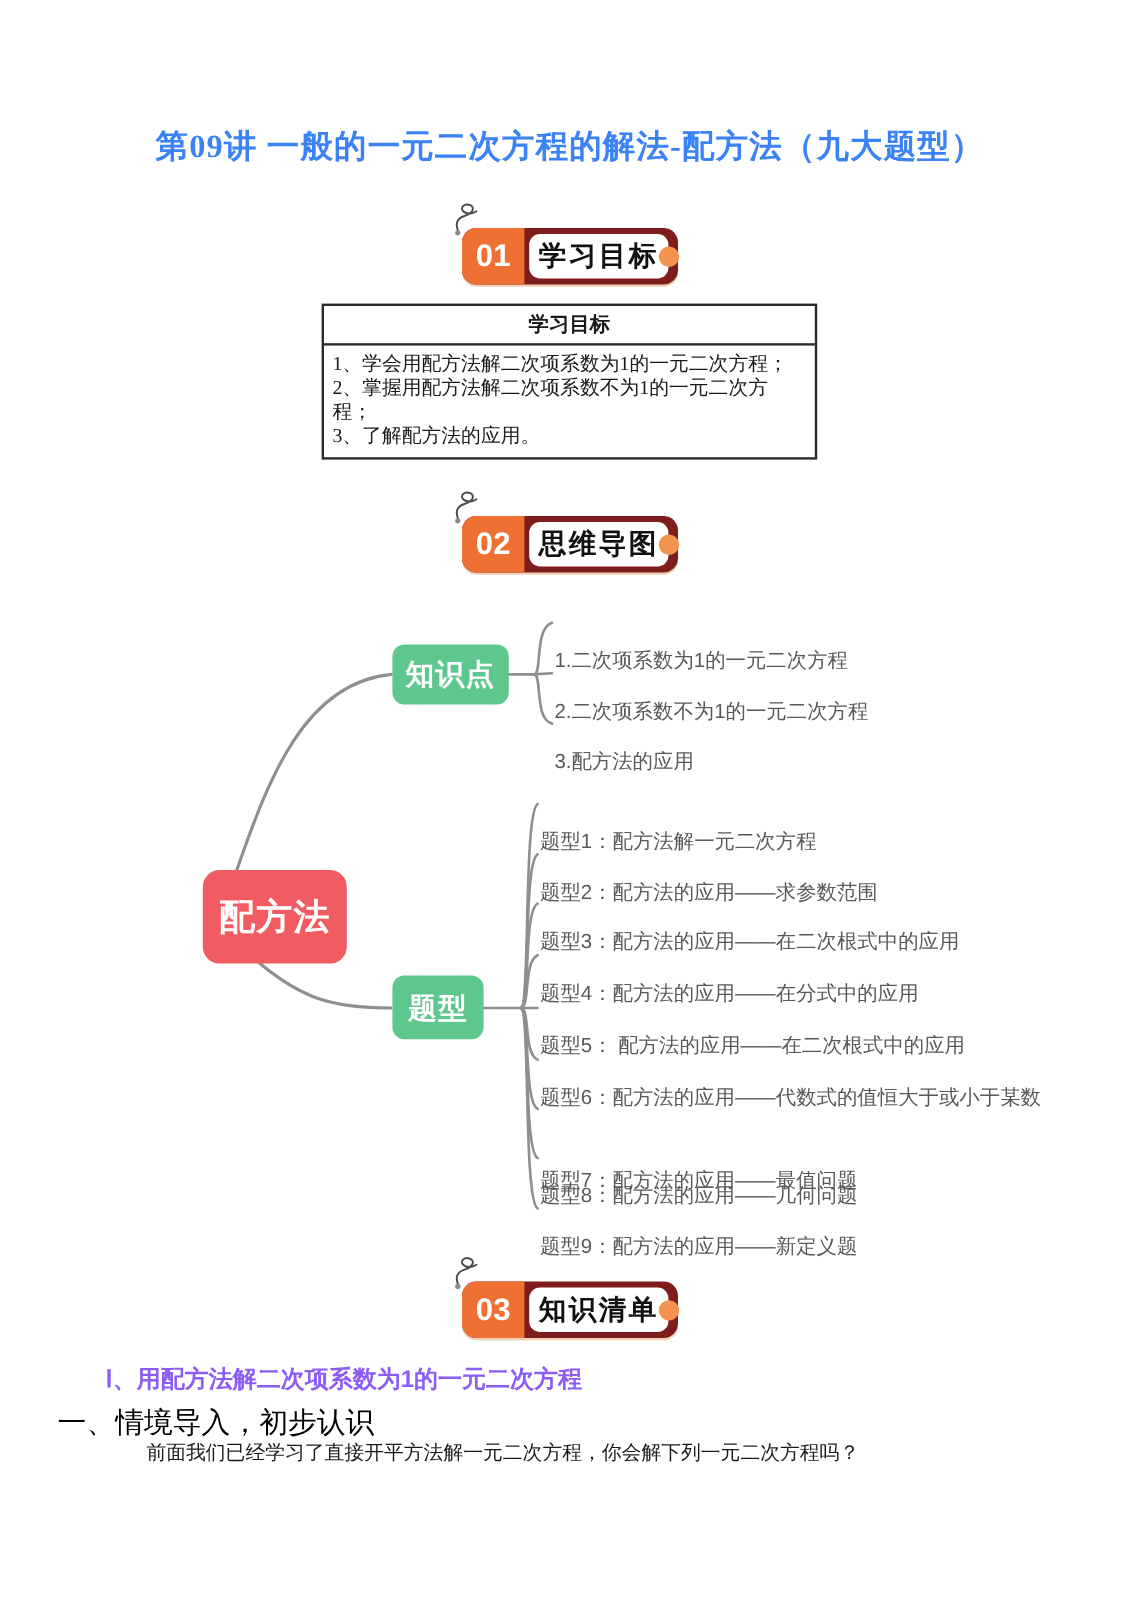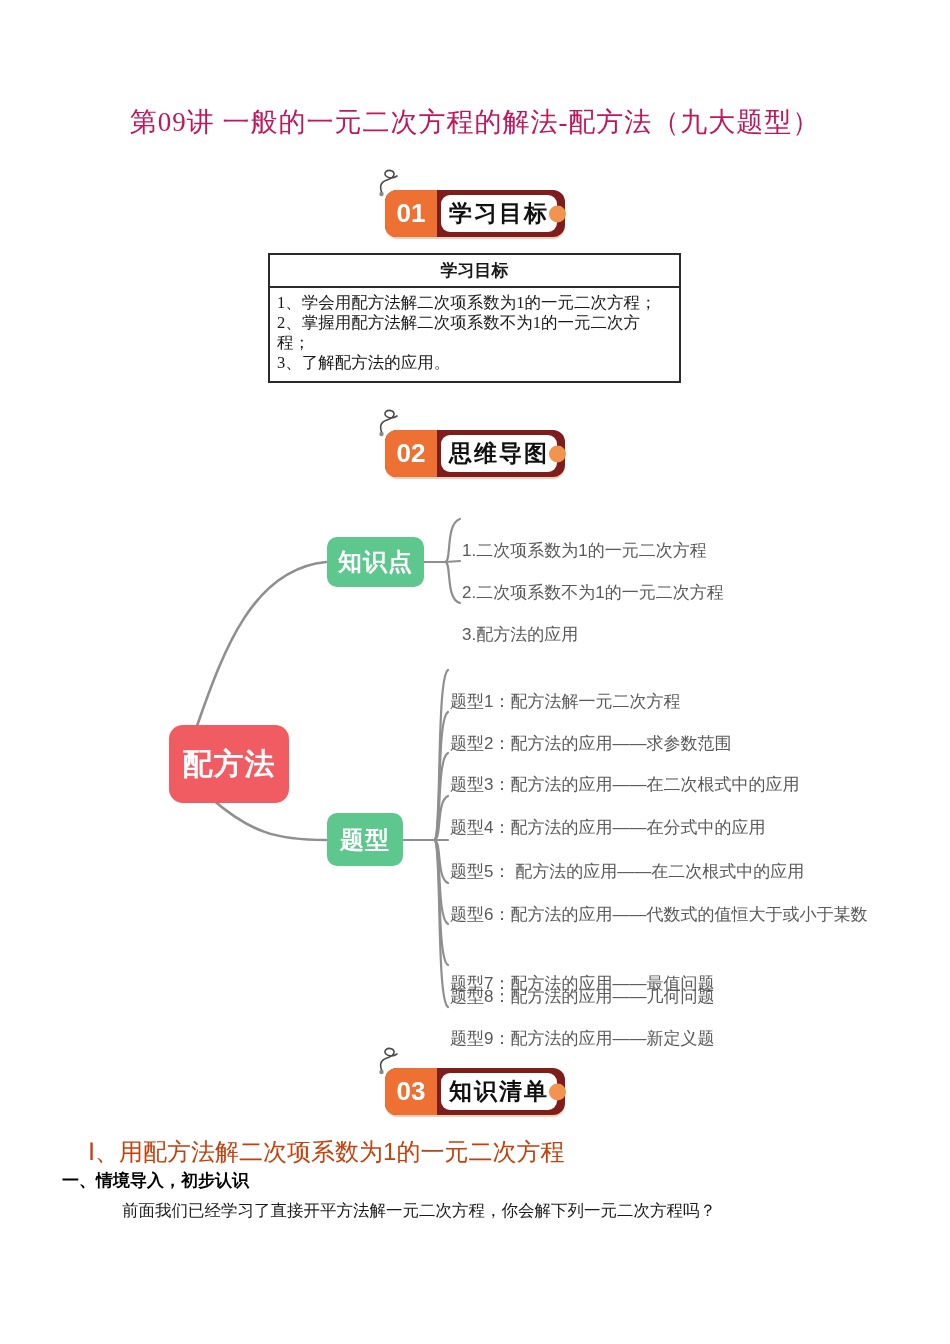--- a/index.html
+++ b/index.html
@@ -7,21 +7,21 @@
   .page {
     position:relative; width:950px; height:1344px; margin:0 auto;
     background:#ffffff; overflow:hidden;
     font-family:"Liberation Sans", sans-serif; color:#1a1a1a;
   }
 
   
   .doc-title {
     position:absolute; top:104px; left:0; width:100%;
     text-align:center; font-family:"Liberation Serif", serif;
-    font-weight:normal; font-size:27px; letter-spacing:1px; color:#be185d;
+    font-weight:bold; font-size:27px; letter-spacing:1px; color:#3b82f6;
   }
 
   
   .badge { position:absolute; left:385px; width:180px; height:47px; }
   .badge-frame {
     position:absolute; inset:0; background:#7f1d1d; border-radius:12px;
     box-shadow:0 2px 0 rgba(224,120,50,.35);
   }
   .badge-num {
     position:absolute; left:0; top:0; bottom:0; width:52px;
@@ -63,22 +63,22 @@
     left:125px; top:725px; width:120px; height:78px;
     background:#F15C63; border-radius:14px; font-size:30px;margin-left:44px;
   }
   .node-branch { background:#5DC78E; border-radius:10px; font-size:24px; }
   .leaf {
     position:absolute; height:24px; line-height:24px;
     font-size:17px; color:#595959; white-space:nowrap;margin-top:32px;
   }
 
   
-  .kn-h1 { position:absolute; left:88px; top:1136px; font-weight:normal; font-size:24px; color:#c2410c; }
-  .kn-h2 { position:absolute; left:62px; top:1169px; font-weight:bold; font-size:17px; color:#000; }
+  .kn-h1 { position:absolute; left:88px; top:1136px; font-weight:bold; font-size:20px; color:#8b5cf6; }
+  .kn-h2 { position:absolute; left:48px; top:1169px; font-weight:normal; font-size:24px; color:#000; }
   .kn-body {
     position:absolute; left:122px; top:1200px; font-size:16.5px; color:#1a1a1a;
     font-family:"Liberation Serif", serif;
   }
 </style>
 </head>
 <body>
 
 <div class="page">
 

